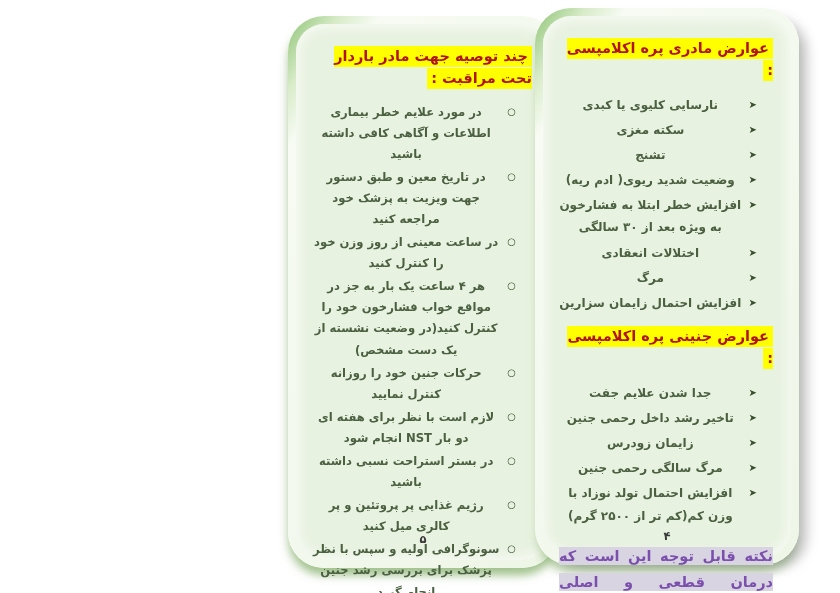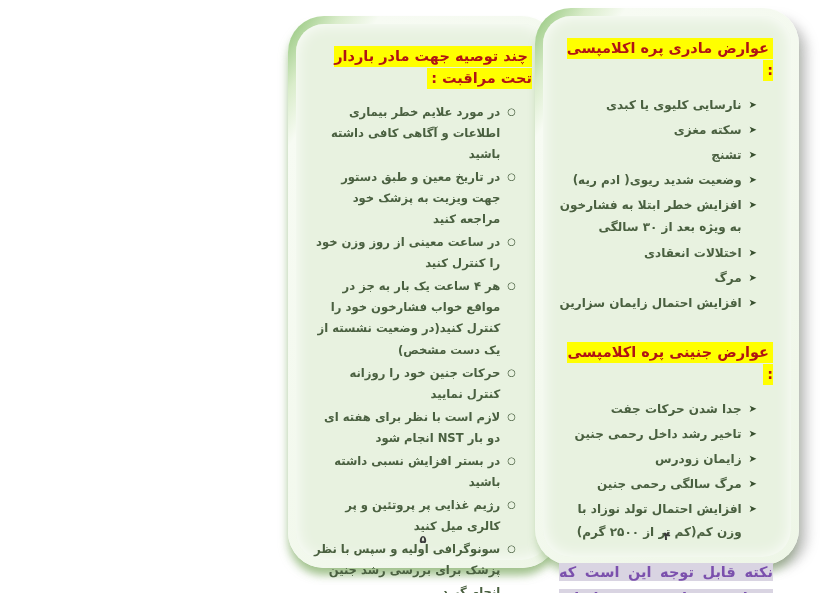--- a/index.html
+++ b/index.html
@@ -58,21 +58,21 @@
     color: #4a6040;
     font-weight: bold;
     text-align: right;
   }
   .card-left ul.blist li { font-size: 11.6px; line-height: 1.82; margin-bottom: 2px; }
   .card-right ul.blist li { font-size: 12px; line-height: 1.85; margin-bottom: 3px; }
 
   .marker { flex: 0 0 auto; color: #38502f; }
   .marker.arrow { font-size: 10px; line-height: 2.1; }
   .marker.circle { font-size: 10px; line-height: 2.0; }
-  .li-text { flex: 1 1 auto; }
+  .li-text { flex: 1 1 auto; text-align: center; }
 
   .note {
     margin: 16px 4px 0 4px;
     text-align: justify;
     direction: rtl;
     font-size: 14.5px;
     font-weight: bold;
     line-height: 1.8;
     color: #7b50ad;
   }
@@ -117,21 +117,21 @@
         <li>
             <span class="marker circle">○</span>
             <span class="li-text">حرکات جنین خود را روزانه کنترل نمایید</span>
           </li>
         <li>
             <span class="marker circle">○</span>
             <span class="li-text">لازم است با نظر برای هفته ای دو بار NST انجام شود</span>
           </li>
         <li>
             <span class="marker circle">○</span>
-            <span class="li-text">در بستر افزایش نسبی داشته باشید</span>
+            <span class="li-text">در بستر استراحت نسبی داشته باشید</span>
           </li>
         <li>
             <span class="marker circle">○</span>
             <span class="li-text">رژیم غذایی پر پروتئین و پر کالری میل کنید</span>
           </li>
         <li>
             <span class="marker circle">○</span>
             <span class="li-text">سونوگرافی اولیه و سپس با نظر پزشک برای بررسی رشد جنین انجام گیرد</span>
           </li>
 
@@ -173,27 +173,27 @@
         <li>
             <span class="marker arrow">➤</span>
             <span class="li-text">مرگ</span>
           </li>
         <li>
             <span class="marker arrow">➤</span>
             <span class="li-text">افزایش احتمال زایمان سزارین</span>
           </li>
       </ul>
 
-      <div class="title-row" style="margin-top:28px;">
+      <div class="title-row" style="margin-top:12px;">
         <span class="section-title">عوارض جنینی پره اکلامپسی :</span>
       </div>
       <ul class="blist">
         <li>
             <span class="marker arrow">➤</span>
-            <span class="li-text">جدا شدن حرکات جفت</span>
+            <span class="li-text">جدا شدن علایم جفت</span>
           </li>
         <li>
             <span class="marker arrow">➤</span>
             <span class="li-text">تاخیر رشد داخل رحمی جنین</span>
           </li>
         <li>
             <span class="marker arrow">➤</span>
             <span class="li-text">زایمان زودرس</span>
           </li>
         <li>

